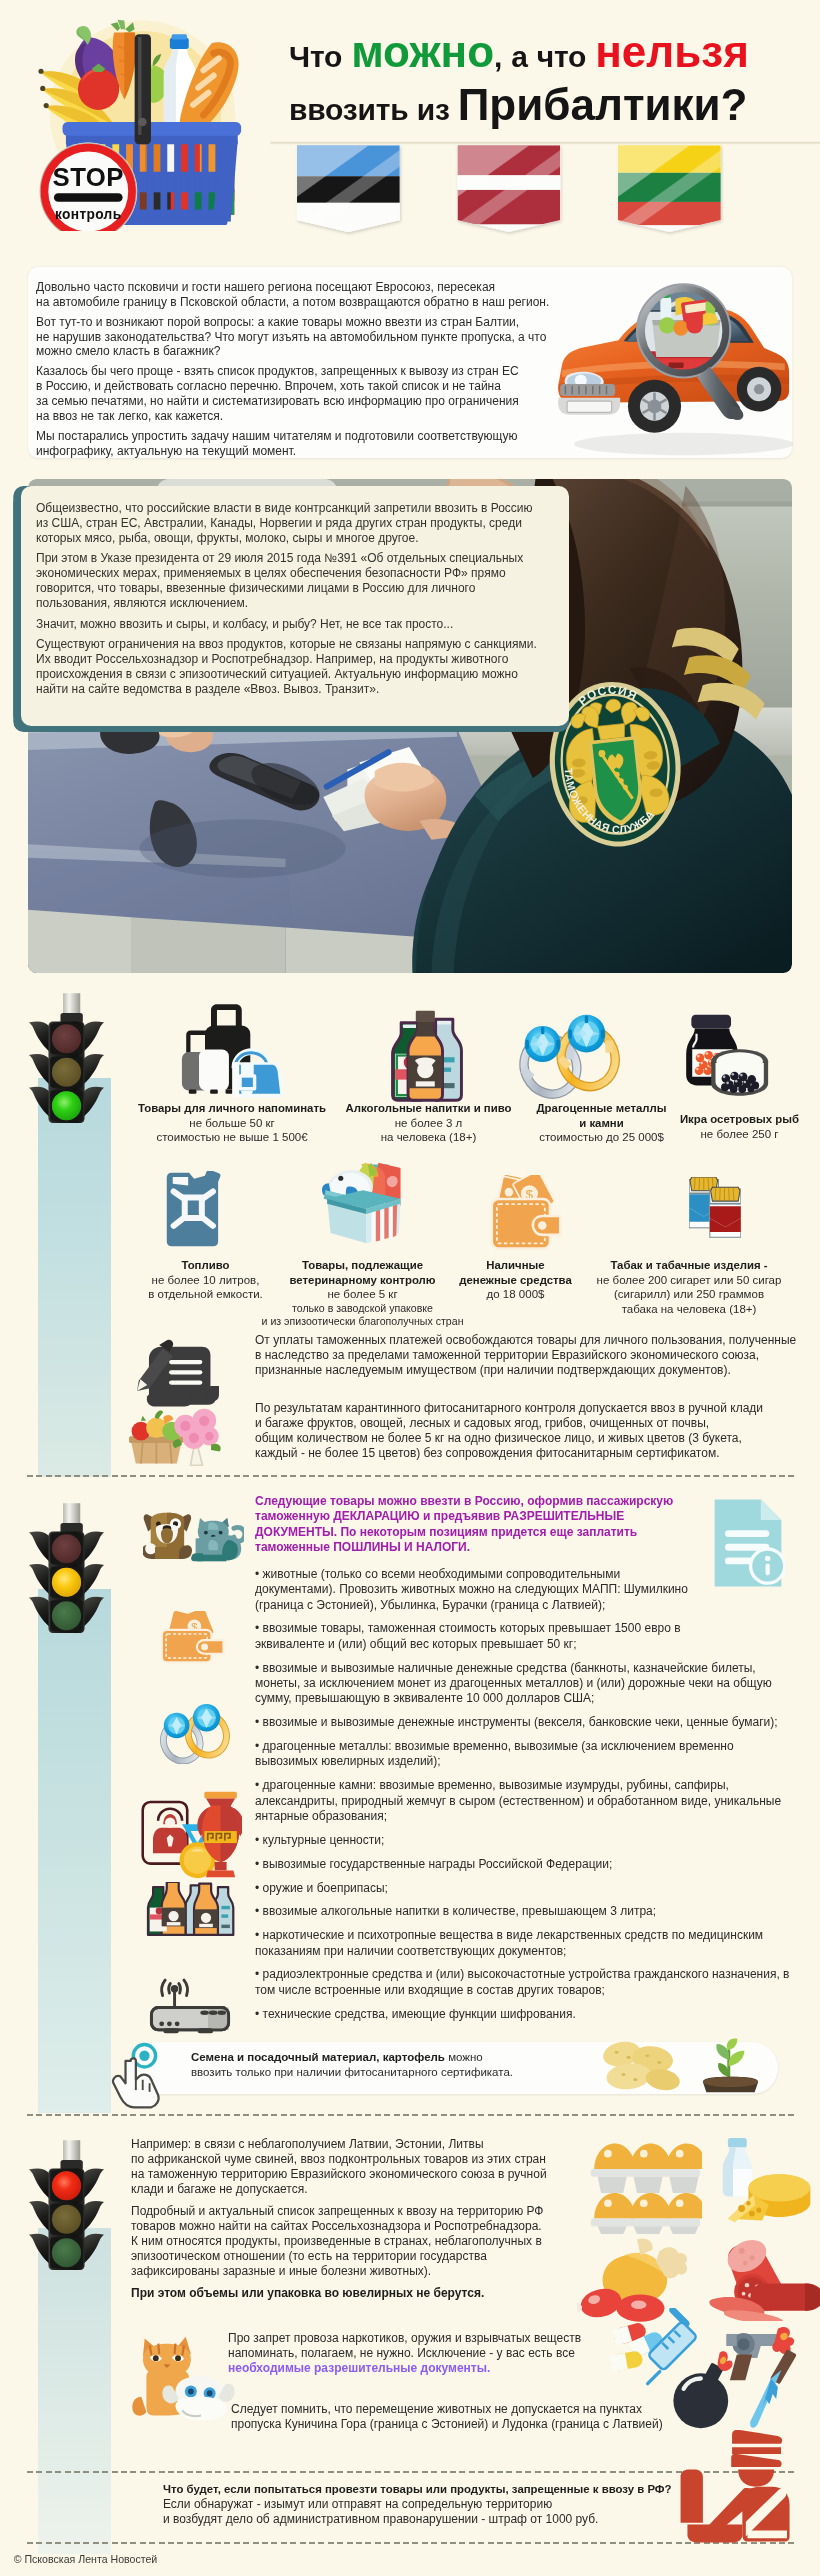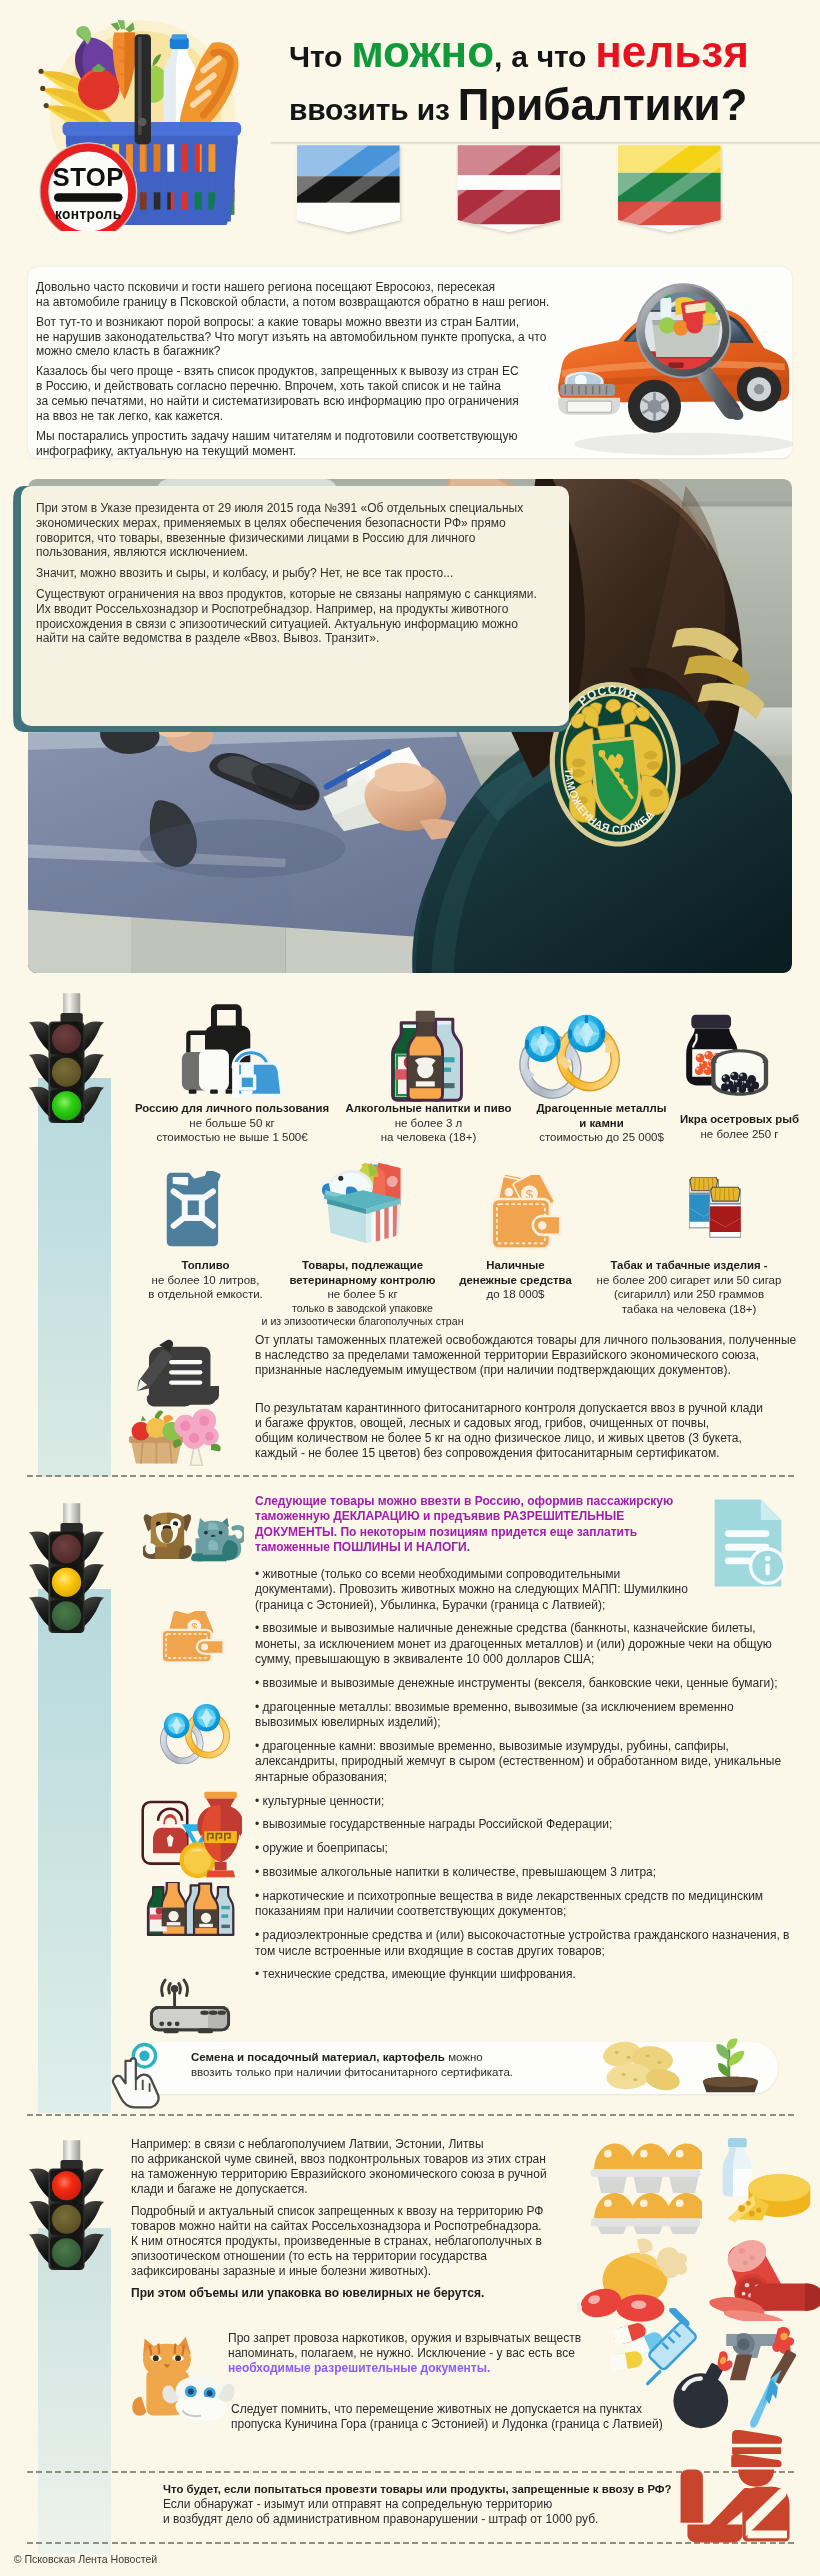--- a/index.html
+++ b/index.html
@@ -659,20 +659,21 @@
         <text font-size="12.5" letter-spacing="0.5"><textPath href="#arcBot" startOffset="50%" text-anchor="middle">ТАМОЖЕННАЯ СЛУЖБА</textPath></text>
       </g>
       <path id="arcTop" d="M-46 -54 A 58 72 0 0 1 46 -54" fill="none"></path>
       <path id="arcBot" d="M-58 -8 A 60 74 0 0 0 44 58" fill="none"></path>
     </g>
     </g>
   </svg>
 
   <div id="quote-card"></div>
   <div id="quote-text">
+    <p>Общеизвестно, что российские власти в виде контрсанкций запретили ввозить в Россию<br>из США, стран ЕС, Австралии, Канады, Норвегии и ряда других стран продукты, среди<br>которых мясо, рыба, овощи, фрукты, молоко, сыры и многое другое.</p>
     <p>При этом в Указе президента от 29 июля 2015 года №391 «Об отдельных специальных<br>экономических мерах, применяемых в целях обеспечения безопасности РФ» прямо<br>говорится, что товары, ввезенные физическими лицами в Россию для личного<br>пользования, являются исключением.</p>
     <p>Значит, можно ввозить и сыры, и колбасу, и рыбу? Нет, не все так просто...</p>
     <p>Существуют ограничения на ввоз продуктов, которые не связаны напрямую с санкциями.<br>Их вводит Россельхознадзор и Роспотребнадзор. Например, на продукты животного<br>происхождения в связи с эпизоотический ситуацией. Актуальную информацию  можно<br>найти на сайте ведомства в разделе «Ввоз. Вывоз. Транзит».</p>
   </div>
 
   <div class="tl-bar" style="top:1078px;height:399px;background:linear-gradient(180deg,#b7d9dd 0%,#c2dfe1 40%,#dbeae4 100%);"></div>
   <svg class="tl-wrap" style="left:27px;top:993px;width:79px;height:131px;" viewBox="0 0 92 152">
     <use href="#tlsym"></use>
     <circle cx="46" cy="131" r="17" fill="url(#gOn)"></circle>
   </svg>
@@ -700,21 +701,21 @@
       <path d="M65 81 C65 57 103 57 103 81" fill="none" stroke="#3d9ad6" stroke-width="3.5"></path>
       <path d="M62 74 L110 74 C115 74 118 78 119 83 L122 110 C122 113 120 115 117 115 L62 115Z" fill="#f2fafd"></path>
       <path d="M66 77 L108 77 C112 77 114 80 115 85 L118 111 L66 111Z" fill="#3d9ad6"></path>
       <path d="M62 74 L70 74 L70 115 L62 115Z" fill="#fbfbf9"></path>
       <rect x="72" y="76" width="15" height="16" fill="#f2fafd"></rect>
       <rect x="69" y="88" width="21" height="19" rx="2" fill="#f2fafd"></rect>
       <rect x="73" y="92" width="13" height="11" fill="#3d9ad6"></rect>
       <path d="M72 107 C72 116 86 116 86 107Z" fill="#f2fafd"></path>
     </svg>
     <div style="position:absolute;left:17px;top:102px;width:206px;" class="center">
-      <div class="item-title">Россию для личного пользования</div>
+      <div class="item-title">Товары для личного напоминать</div>
       <div class="item-sub">не больше 50 кг<br>стоимостью не выше 1 500€</div>
     </div>
 
     <svg style="position:absolute;left:277px;top:10.3px;width:76px;height:93px;" viewBox="0 0 88 108">
 
       <path d="M54 24 L54 12 L74 12 L74 24 C74 33 84 36 84 48 L84 100 C84 104 82 106 78 106 L54 106 L54 36Z" fill="#bcd7de" stroke="#4a2a48" stroke-width="3.4" stroke-linejoin="round"></path>
       <rect x="56" y="14" width="16" height="4" rx="1" fill="#e8eff1"></rect>
       <rect x="60" y="56" width="16" height="6" fill="#3aa3b0"></rect>
       <rect x="60" y="68" width="12" height="5" fill="#3aa3b0"></rect>
       <rect x="60" y="86" width="16" height="6" fill="#4a6a70"></rect>
@@ -1061,20 +1062,21 @@
       <rect x="16" y="72" width="34" height="8" rx="4"></rect>
     </g>
     <circle cx="66" cy="82" r="22" fill="#f6fbfb"></circle>
     <circle cx="66" cy="82" r="18" fill="#9fd9dd"></circle>
     <circle cx="66" cy="73" r="3.2" fill="#f6fbfb"></circle>
     <rect x="63.5" y="79" width="5" height="14" rx="2.5" fill="#f6fbfb"></rect>
   </svg>
 
   <div id="yellow-bullets">
     <div class="bullet">• животные (только со всеми необходимыми сопроводительными<br>документами). Провозить животных можно на следующих МАПП: Шумилкино<br>(граница с Эстонией), Убылинка, Бурачки (граница с Латвией);</div>
+    <div class="bullet">• ввозимые товары, таможенная стоимость которых превышает 1500 евро в<br>эквиваленте и (или) общий вес которых превышает 50 кг;</div>
     <div class="bullet">• ввозимые и вывозимые наличные денежные средства (банкноты, казначейские билеты,<br>монеты, за исключением монет из драгоценных металлов) и (или) дорожные чеки на общую<br>сумму, превышающую в эквиваленте 10 000 долларов США;</div>
     <div class="bullet">• ввозимые и вывозимые денежные инструменты (векселя, банковские чеки, ценные бумаги);</div>
     <div class="bullet">• драгоценные металлы: ввозимые временно, вывозимые (за исключением временно<br>вывозимых ювелирных изделий);</div>
     <div class="bullet">• драгоценные камни: ввозимые временно, вывозимые изумруды, рубины, сапфиры,<br>александриты, природный жемчуг в сыром (естественном) и обработанном виде, уникальные<br>янтарные образования;</div>
     <div class="bullet">• культурные ценности;</div>
     <div class="bullet">• вывозимые государственные награды Российской Федерации;</div>
     <div class="bullet">• оружие и боеприпасы;</div>
     <div class="bullet">• ввозимые алкогольные напитки в количестве, превышающем 3 литра;</div>
     <div class="bullet">• наркотические и психотропные вещества в виде лекарственных средств по медицинским<br>показаниям при наличии соответствующих документов;</div>
     <div class="bullet">• радиоэлектронные средства и (или) высокочастотные устройства гражданского назначения, в<br>том числе встроенные или входящие в состав других товаров;</div>

